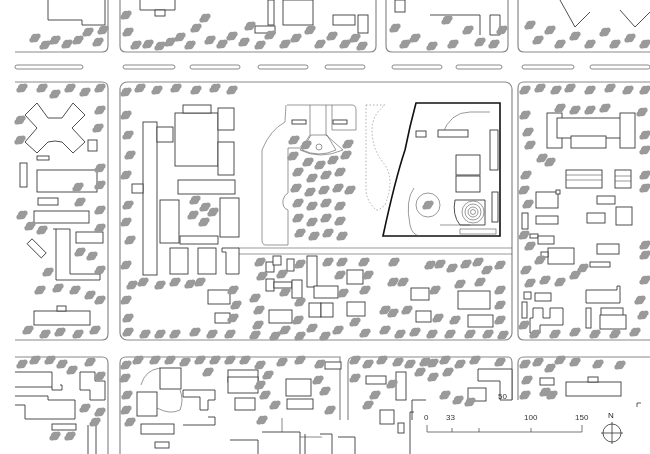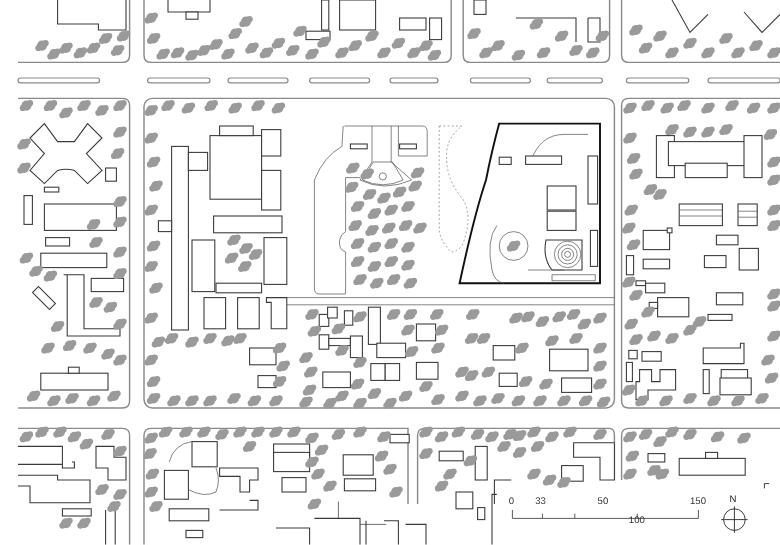--- a/index.html
+++ b/index.html
@@ -563,16 +563,16 @@
 
   <g>
     <circle cx="612" cy="433" r="9" fill="none" stroke="#333" stroke-width="0.8"></circle>
     <path d="M612 422 V444 M601 433 H623" fill="none" stroke="#333" stroke-width="0.8"></path>
     <path d="M637 407 V403 H641" fill="none" stroke="#333" stroke-width="0.8"></path>
   </g>
 </svg>
 
 <span class="scale-label" style="left:424px;top:413px;">0</span>
 <span class="scale-label" style="left:446px;top:413px;">33</span>
-<span class="scale-label" style="left:474px;top:413px;padding-left:24px;">50</span>
-<span class="scale-label" style="left:524px;top:413px;margin-top:16px;">100</span>
+<span class="scale-label" style="left:474px;top:392px;padding-left:24px;">50</span>
+<span class="scale-label" style="left:524px;top:413px;">100</span>
 <span class="scale-label" style="left:575px;top:413px;">150</span>
 <span class="north-label" style="left:608px;top:411px;">N</span>
 
 </body></html>

